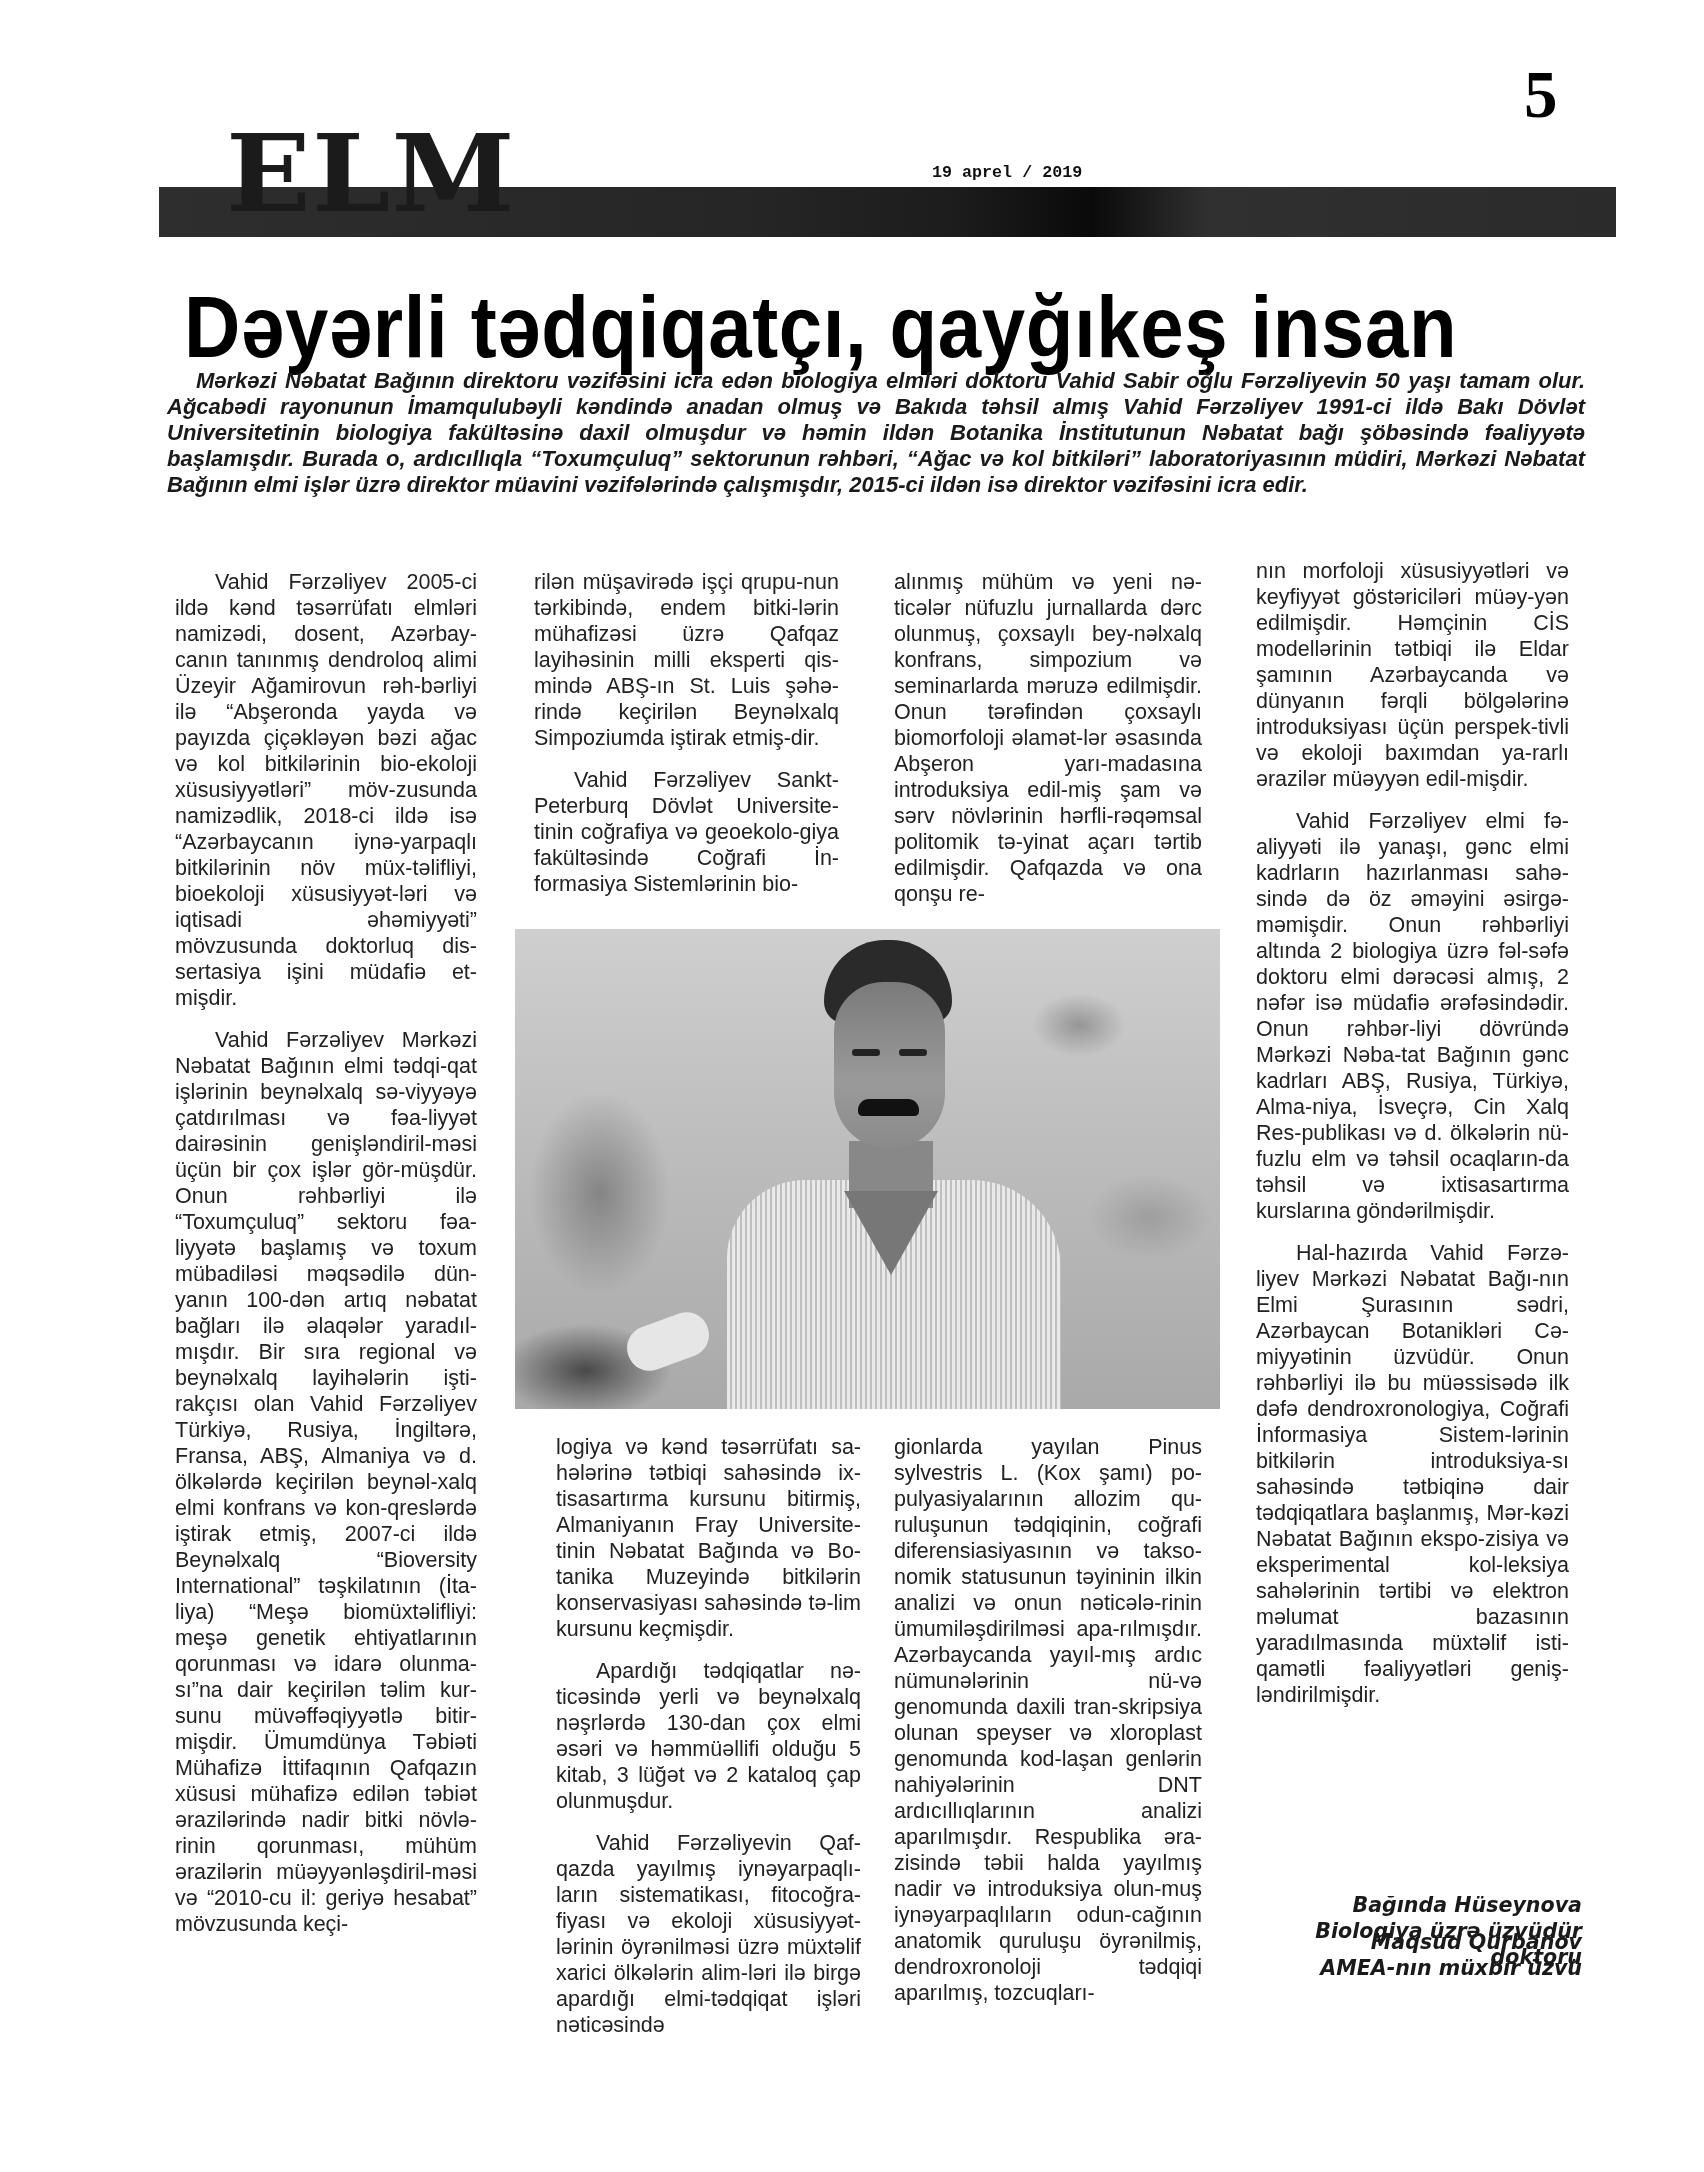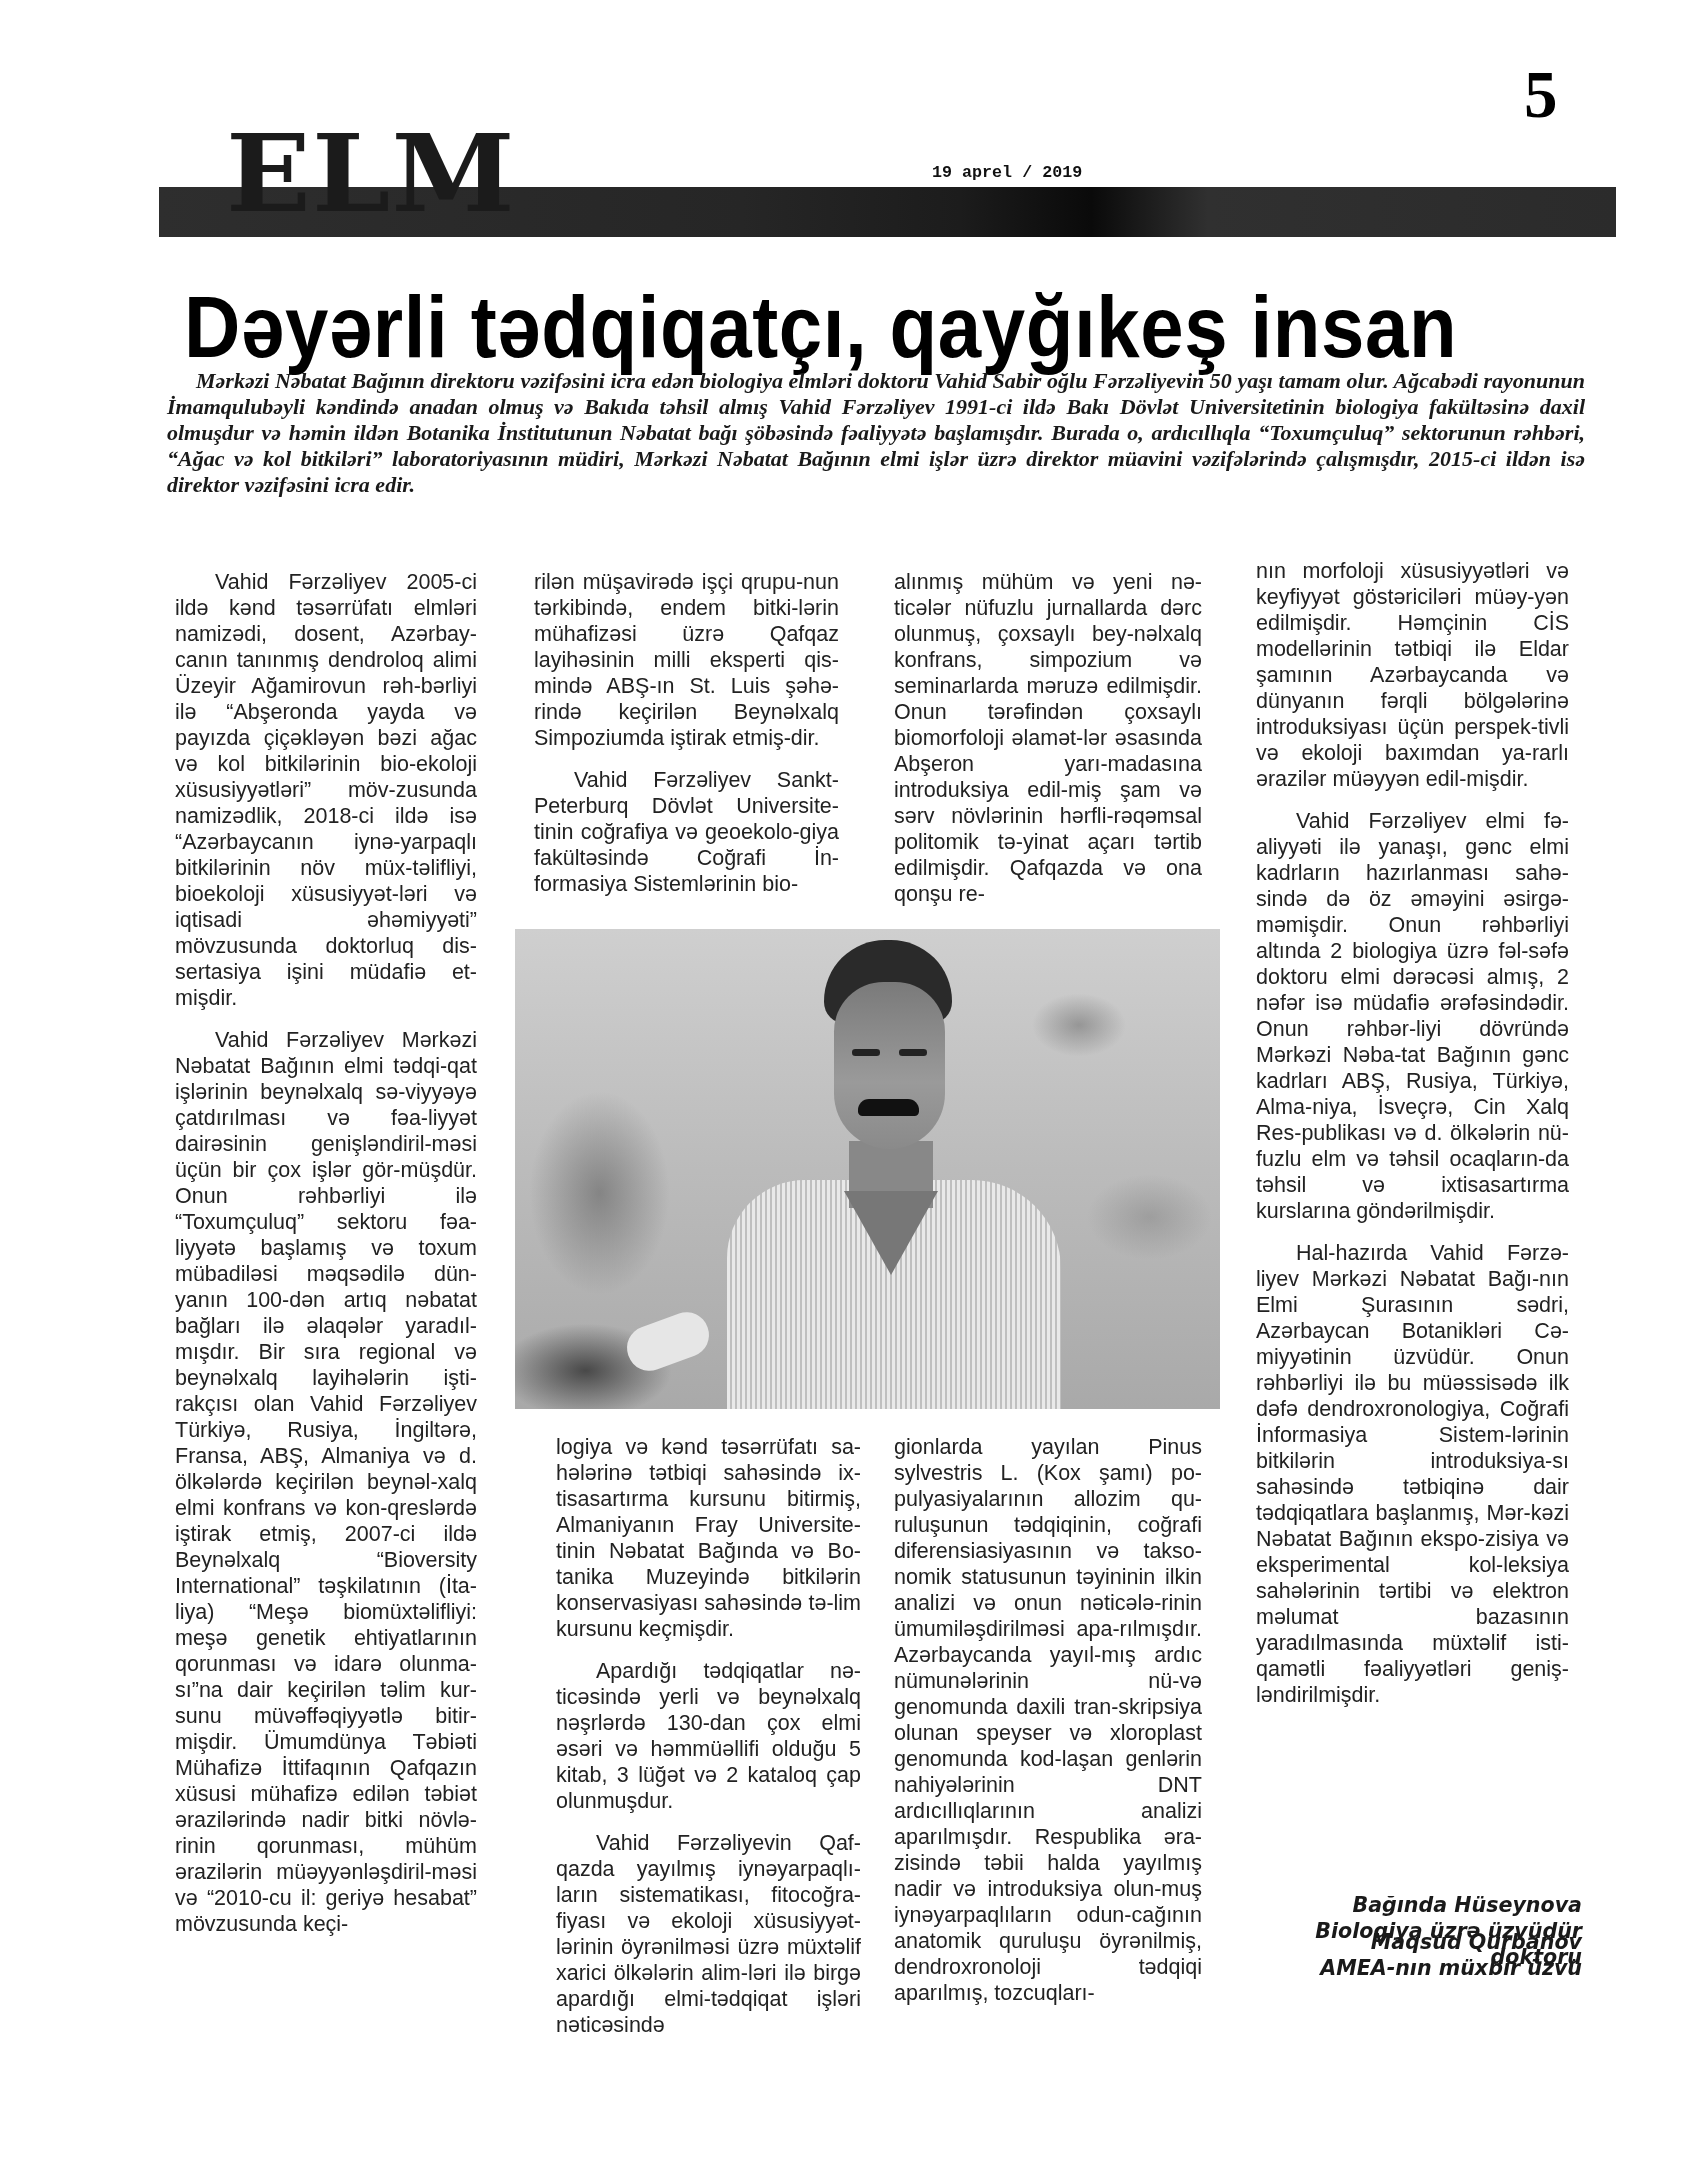--- a/index.html
+++ b/index.html
@@ -10,21 +10,21 @@
   .page-number { left: 1524px; top: 61px; font-family: "Liberation Serif", serif; font-weight: bold; font-size: 67px; line-height: 1; color: #000; }
   .logo { left: 226px; top: 121px; font-family: "DejaVu Serif", serif; font-weight: bold; font-size: 106px; line-height: 1; color: #1b1b1b; letter-spacing: 1.1px; transform: scaleX(1.05); transform-origin: left; z-index: 2; }
   .date { left: 932px; top: 163px; font-family: Liberation Mono, monospace; font-weight: bold; font-size: 16.7px; color: #111; }
   .rule-bar { left: 159px; top: 187px; width: 1457px; height: 50px;
     background: linear-gradient(90deg, #2e2e2e 0%, #262626 40%, #1c1c1c 55%, #0a0a0a 64%, #303030 72%, #2b2b2b 100%); }
 
   
   .headline { left: 184px; top: 283px; width: 1393px; font-family: "Liberation Sans", sans-serif; font-weight: bold; font-size: 78px; line-height: 1; color: #000; letter-spacing: 0.6px; transform: scaleY(1.12); transform-origin: top left; white-space: nowrap; }
 
   
-  .lede { left: 167px; top: 368px; width: 1418px; font-family: Liberation Serif, serif; font-style: italic; font-weight: bold; font-size: 22px; line-height: 26px; color: #1a1a1a; text-align: justify; text-indent: 29px; }
+  .lede { left: 167px; top: 368px; width: 1418px; font-family: Liberation Sans, sans-serif; font-style: italic; font-weight: bold; font-size: 22px; line-height: 26px; color: #1a1a1a; text-align: justify; text-indent: 29px; }
 
   
   .col { font-family: "Liberation Sans", sans-serif; font-size: 21.5px; line-height: 26px; color: #222; text-align: justify; hyphens: manual; }
   .col p { margin: 16px; text-indent: 40px; }
   .col p.cont { text-indent: 0; }
   .c1 { left: 159px; top: 553px; width: 334px; }
   .c2a { left: 518px; top: 553px; width: 337px; }
   .c3a { left: 878px; top: 553px; width: 340px; }
   .c4 { left: 1240px; top: 542px; width: 345px; }
   .c2b { left: 540px; top: 1418px; width: 337px; }

